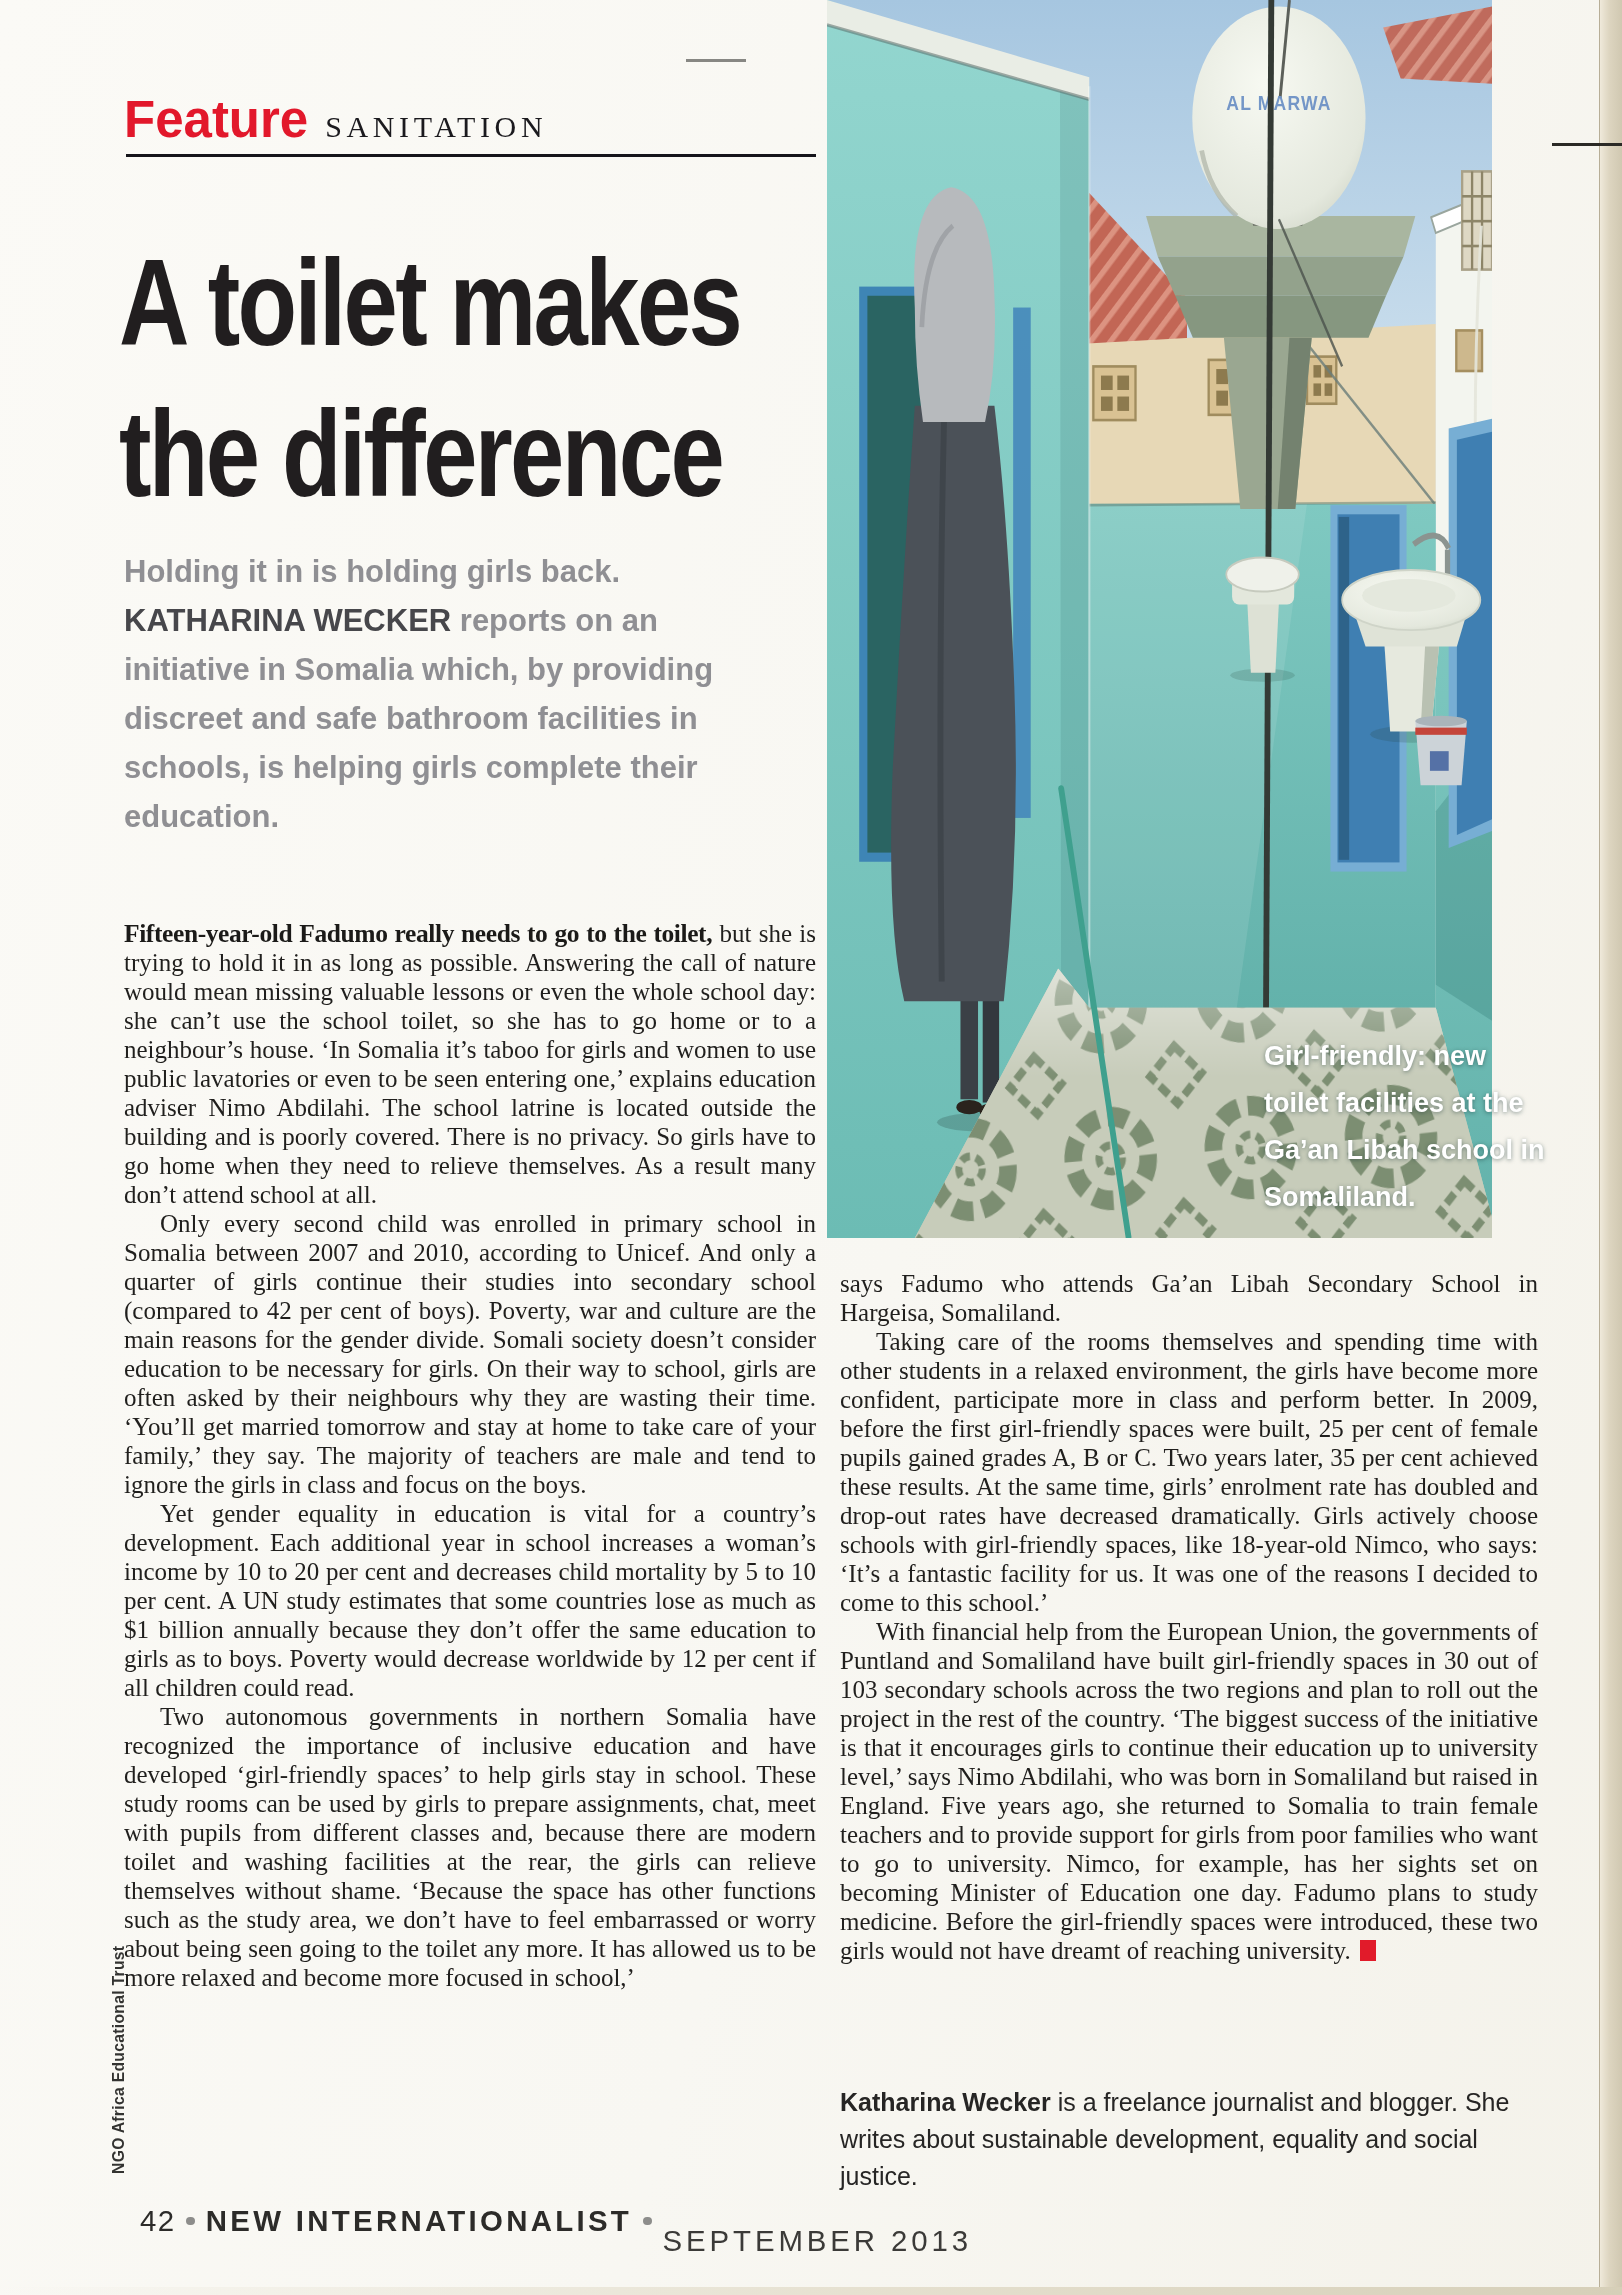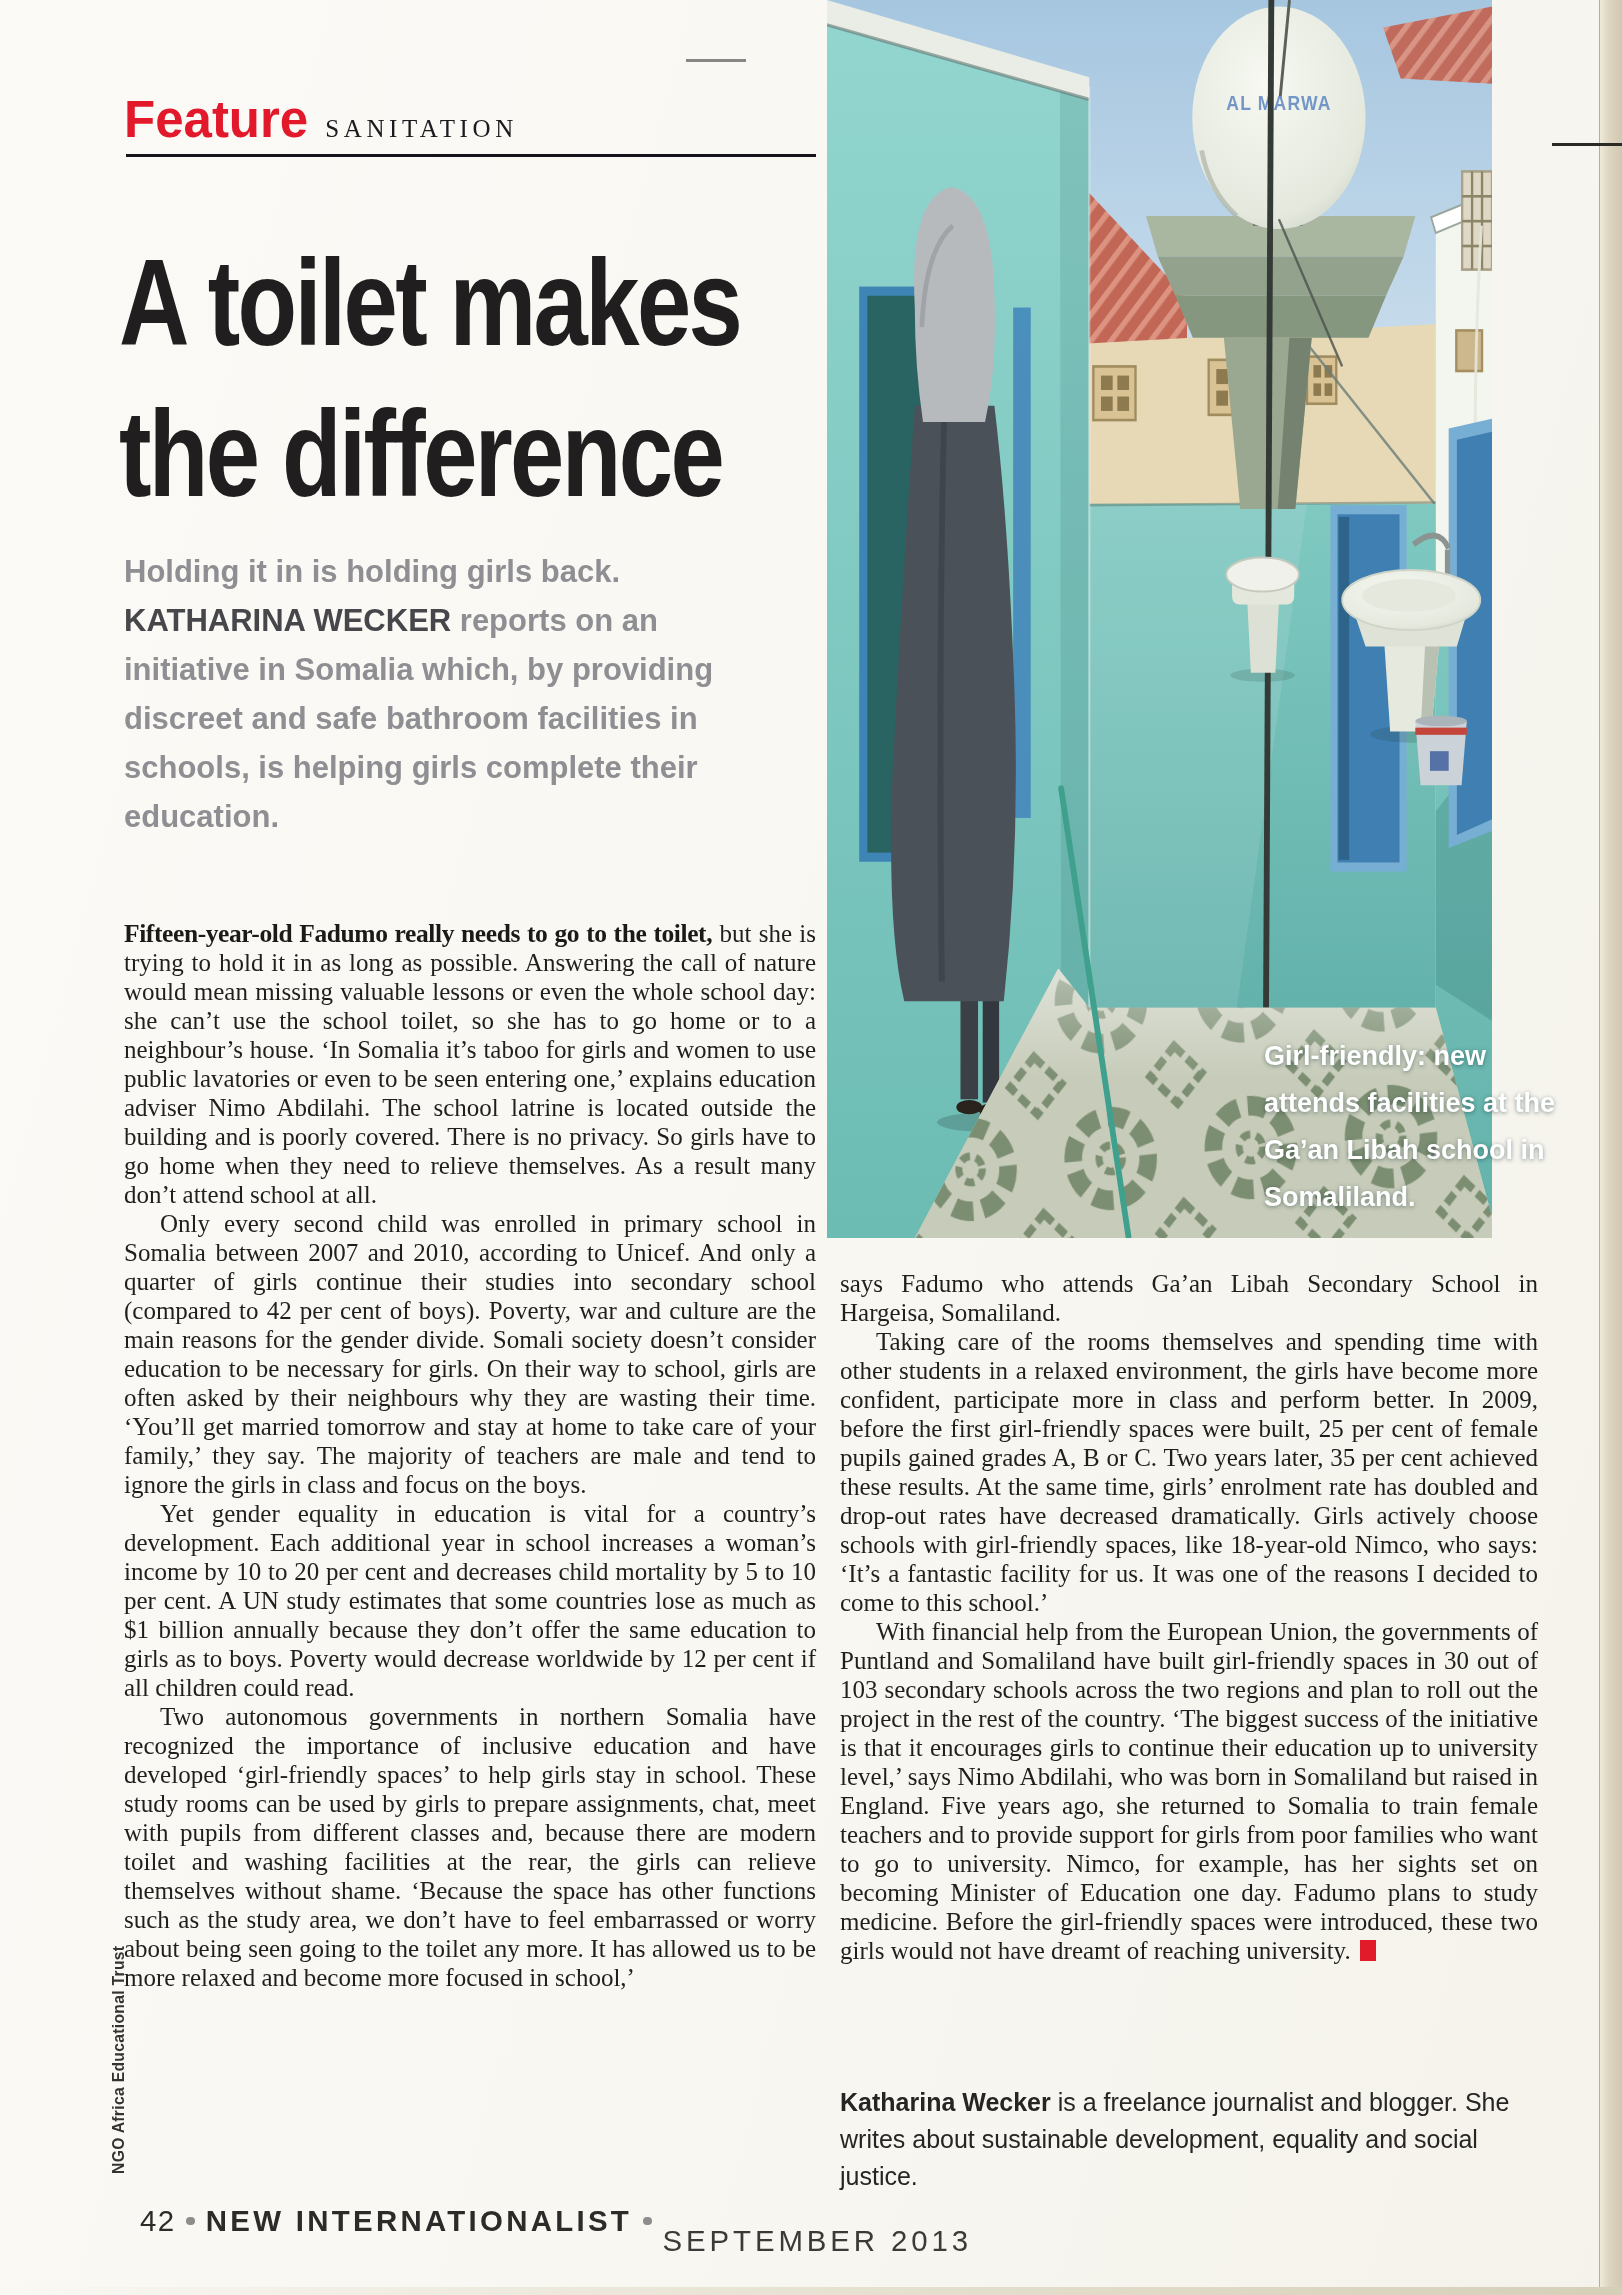--- a/index.html
+++ b/index.html
@@ -4,21 +4,21 @@
 <style>
   html,body{margin:0;padding:0;background:#e8e6e0;}
   .page{
     position:relative;width:1623px;height:2295px;overflow:hidden;
     background:linear-gradient(105deg,#fbfaf6 0%,#f8f7f2 55%,#f4f2ea 100%);
     font-family:"Liberation Sans",sans-serif;
   }
   
   .kicker{position:absolute;left:124px;top:90px;white-space:nowrap;}
   .kicker-feature{font-weight:bold;font-size:51px;color:#e2182b;letter-spacing:0px;font-family:"Liberation Sans",sans-serif;}
-  .kicker-section{font-family:"Liberation Serif",serif;font-weight:400;font-size:25px;color:#1b1a1e;letter-spacing:4.6px;margin-left:17px;}
+  .kicker-section{font-family:"Liberation Serif",serif;font-weight:400;font-size:30px;color:#1b1a1e;letter-spacing:4.6px;margin-left:17px;}
   .kicker-rule{position:absolute;left:126px;top:154px;width:690px;height:3.3px;background:#15141a;}
   .artifact-line-a{position:absolute;left:686px;top:59px;width:60px;height:2.6px;background:#4a4a46;opacity:.65;}
   
   .headline{
     position:absolute;left:119px;top:228px;margin:0;z-index:6;
     font-family:"Liberation Sans",sans-serif;font-weight:bold;
     font-size:122px;line-height:151px;letter-spacing:-3.3px;color:#211e1f;
     transform:scaleX(0.80);transform-origin:0 0;white-space:nowrap;
   }
   
@@ -273,21 +273,21 @@
         <polygon points="1005,1102 1093,1102 1084,1200 1014,1200" fill="#ccd3d8"></polygon>
         <rect x="1005" y="1112" width="88" height="11" fill="#c4453a"></rect>
         <rect x="1030" y="1148" width="32" height="30" fill="#3f5f9e" opacity="0.85"></rect>
         <ellipse cx="1049" cy="1102" rx="44" ry="8" fill="#aab4ba"></ellipse>
       </g>
     </svg>
   </div>
 
   <div class="photo-caption">
     <div>Girl-friendly: new</div>
-    <div>attends facilities at the</div>
+    <div>toilet facilities at the</div>
     <div>Ga’an Libah school in</div>
     <div>Somaliland.</div>
   </div>
 
   <div class="col col-left">
     <p><span class="leadin">Fifteen-year-old Fadumo really needs to go to the toilet,</span> <span>but she is trying to hold it in as long as possible. Answering the call of nature would mean missing valuable lessons or even the whole school day: she can’t use the school toilet, so she has to go home or to a neighbour’s house. ‘In Somalia it’s taboo for girls and women to use public lavatories or even to be seen entering one,’ explains education adviser Nimo Abdilahi. The school latrine is located outside the building and is poorly covered. There is no privacy. So girls have to go home when they need to relieve themselves. As a result many don’t attend school at all.</span></p>
     <p class="indent">Only every second child was enrolled in primary school in Somalia between 2007 and 2010, according to Unicef. And only a quarter of girls continue their studies into secondary school (compared to 42 per cent of boys). Poverty, war and culture are the main reasons for the gender divide. Somali society doesn’t consider education to be necessary for girls. On their way to school, girls are often asked by their neighbours why they are wasting their time. ‘You’ll get married tomorrow and stay at home to take care of your family,’ they say. The majority of teachers are male and tend to ignore the girls in class and focus on the boys.</p>
     <p class="indent">Yet gender equality in education is vital for a country’s development. Each additional year in school increases a woman’s income by 10 to 20 per cent and decreases child mortality by 5 to 10 per cent. A UN study estimates that some countries lose as much as $1 billion annually because they don’t offer the same education to girls as to boys. Poverty would decrease worldwide by 12 per cent if all children could read.</p>
     <p class="indent">Two autonomous governments in northern Somalia have recognized the importance of inclusive education and have developed ‘girl-friendly spaces’ to help girls stay in school. These study rooms can be used by girls to prepare assignments, chat, meet with pupils from different classes and, because there are modern toilet and washing facilities at the rear, the girls can relieve themselves without shame. ‘Because the space has other functions such as the study area, we don’t have to feel embarrassed or worry about being seen going to the toilet any more. It has allowed us to be more relaxed and become more focused in school,’</p>
   </div>

